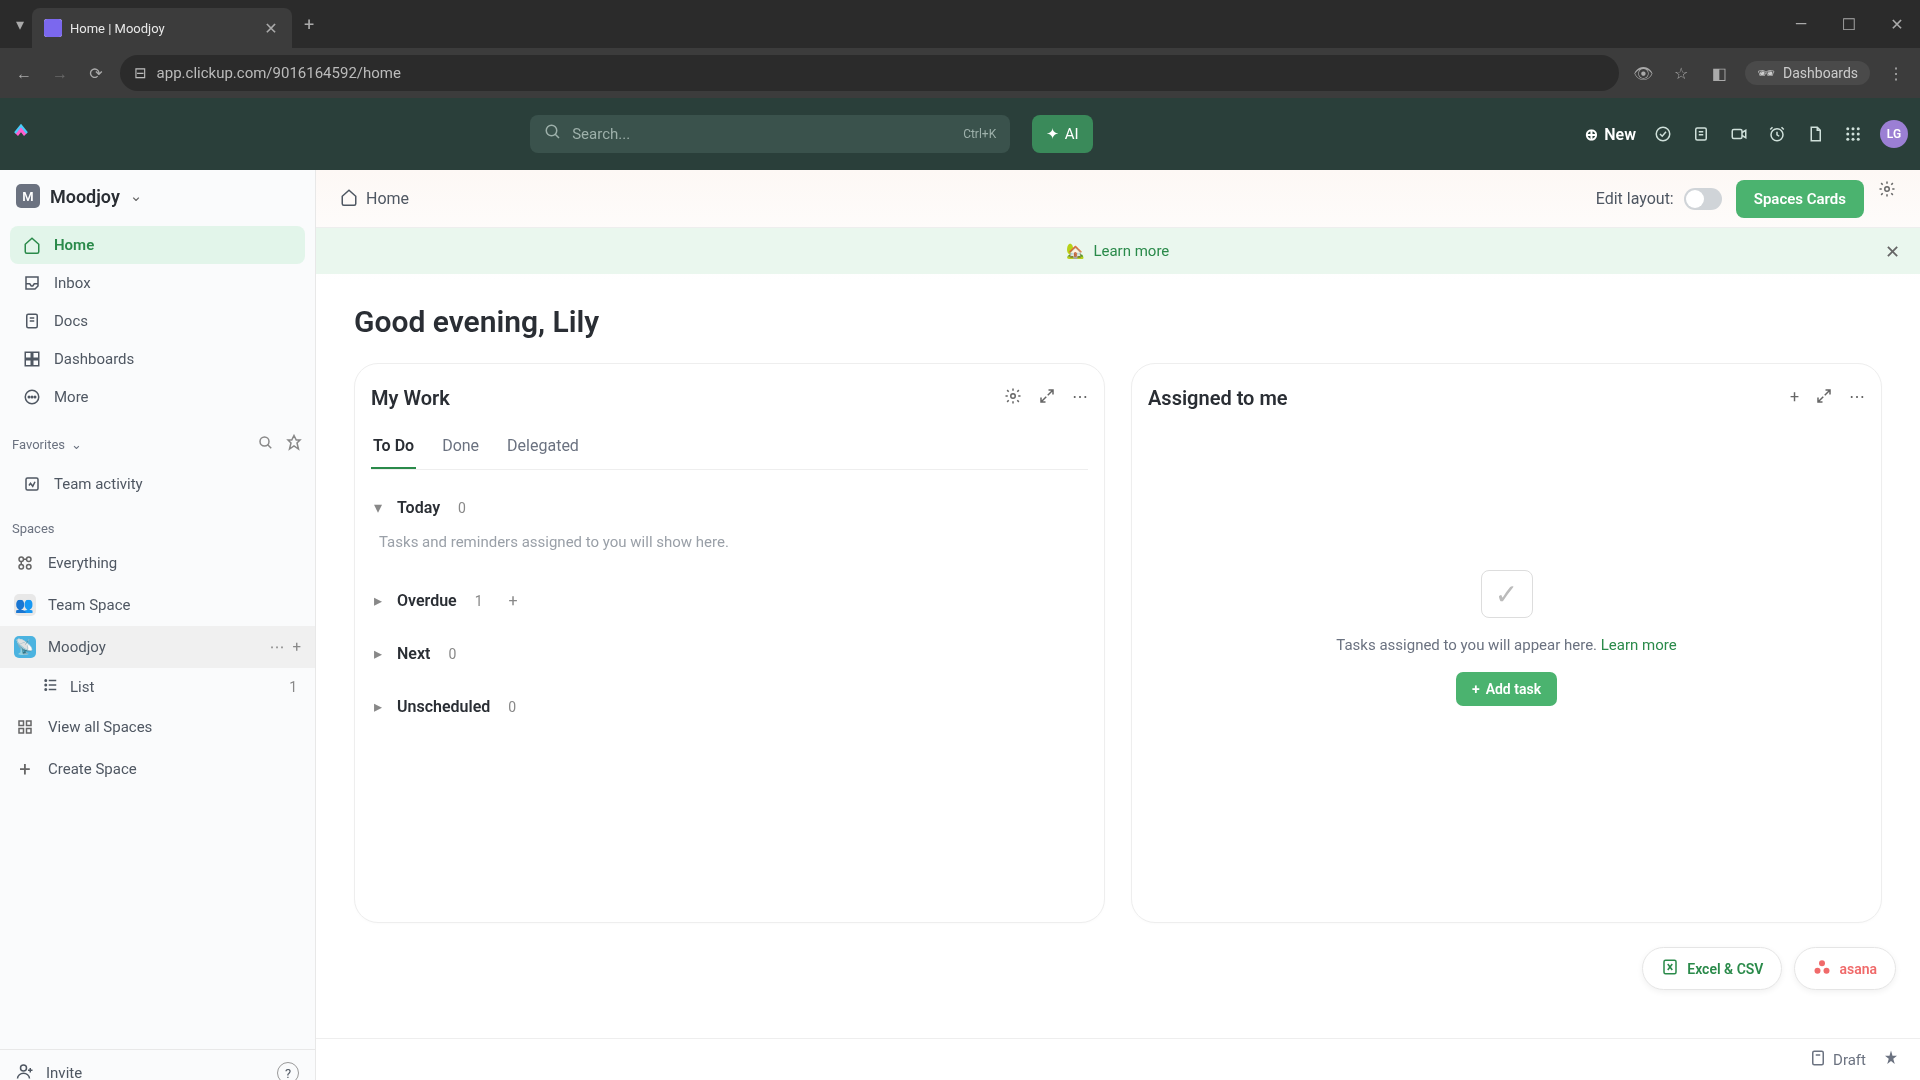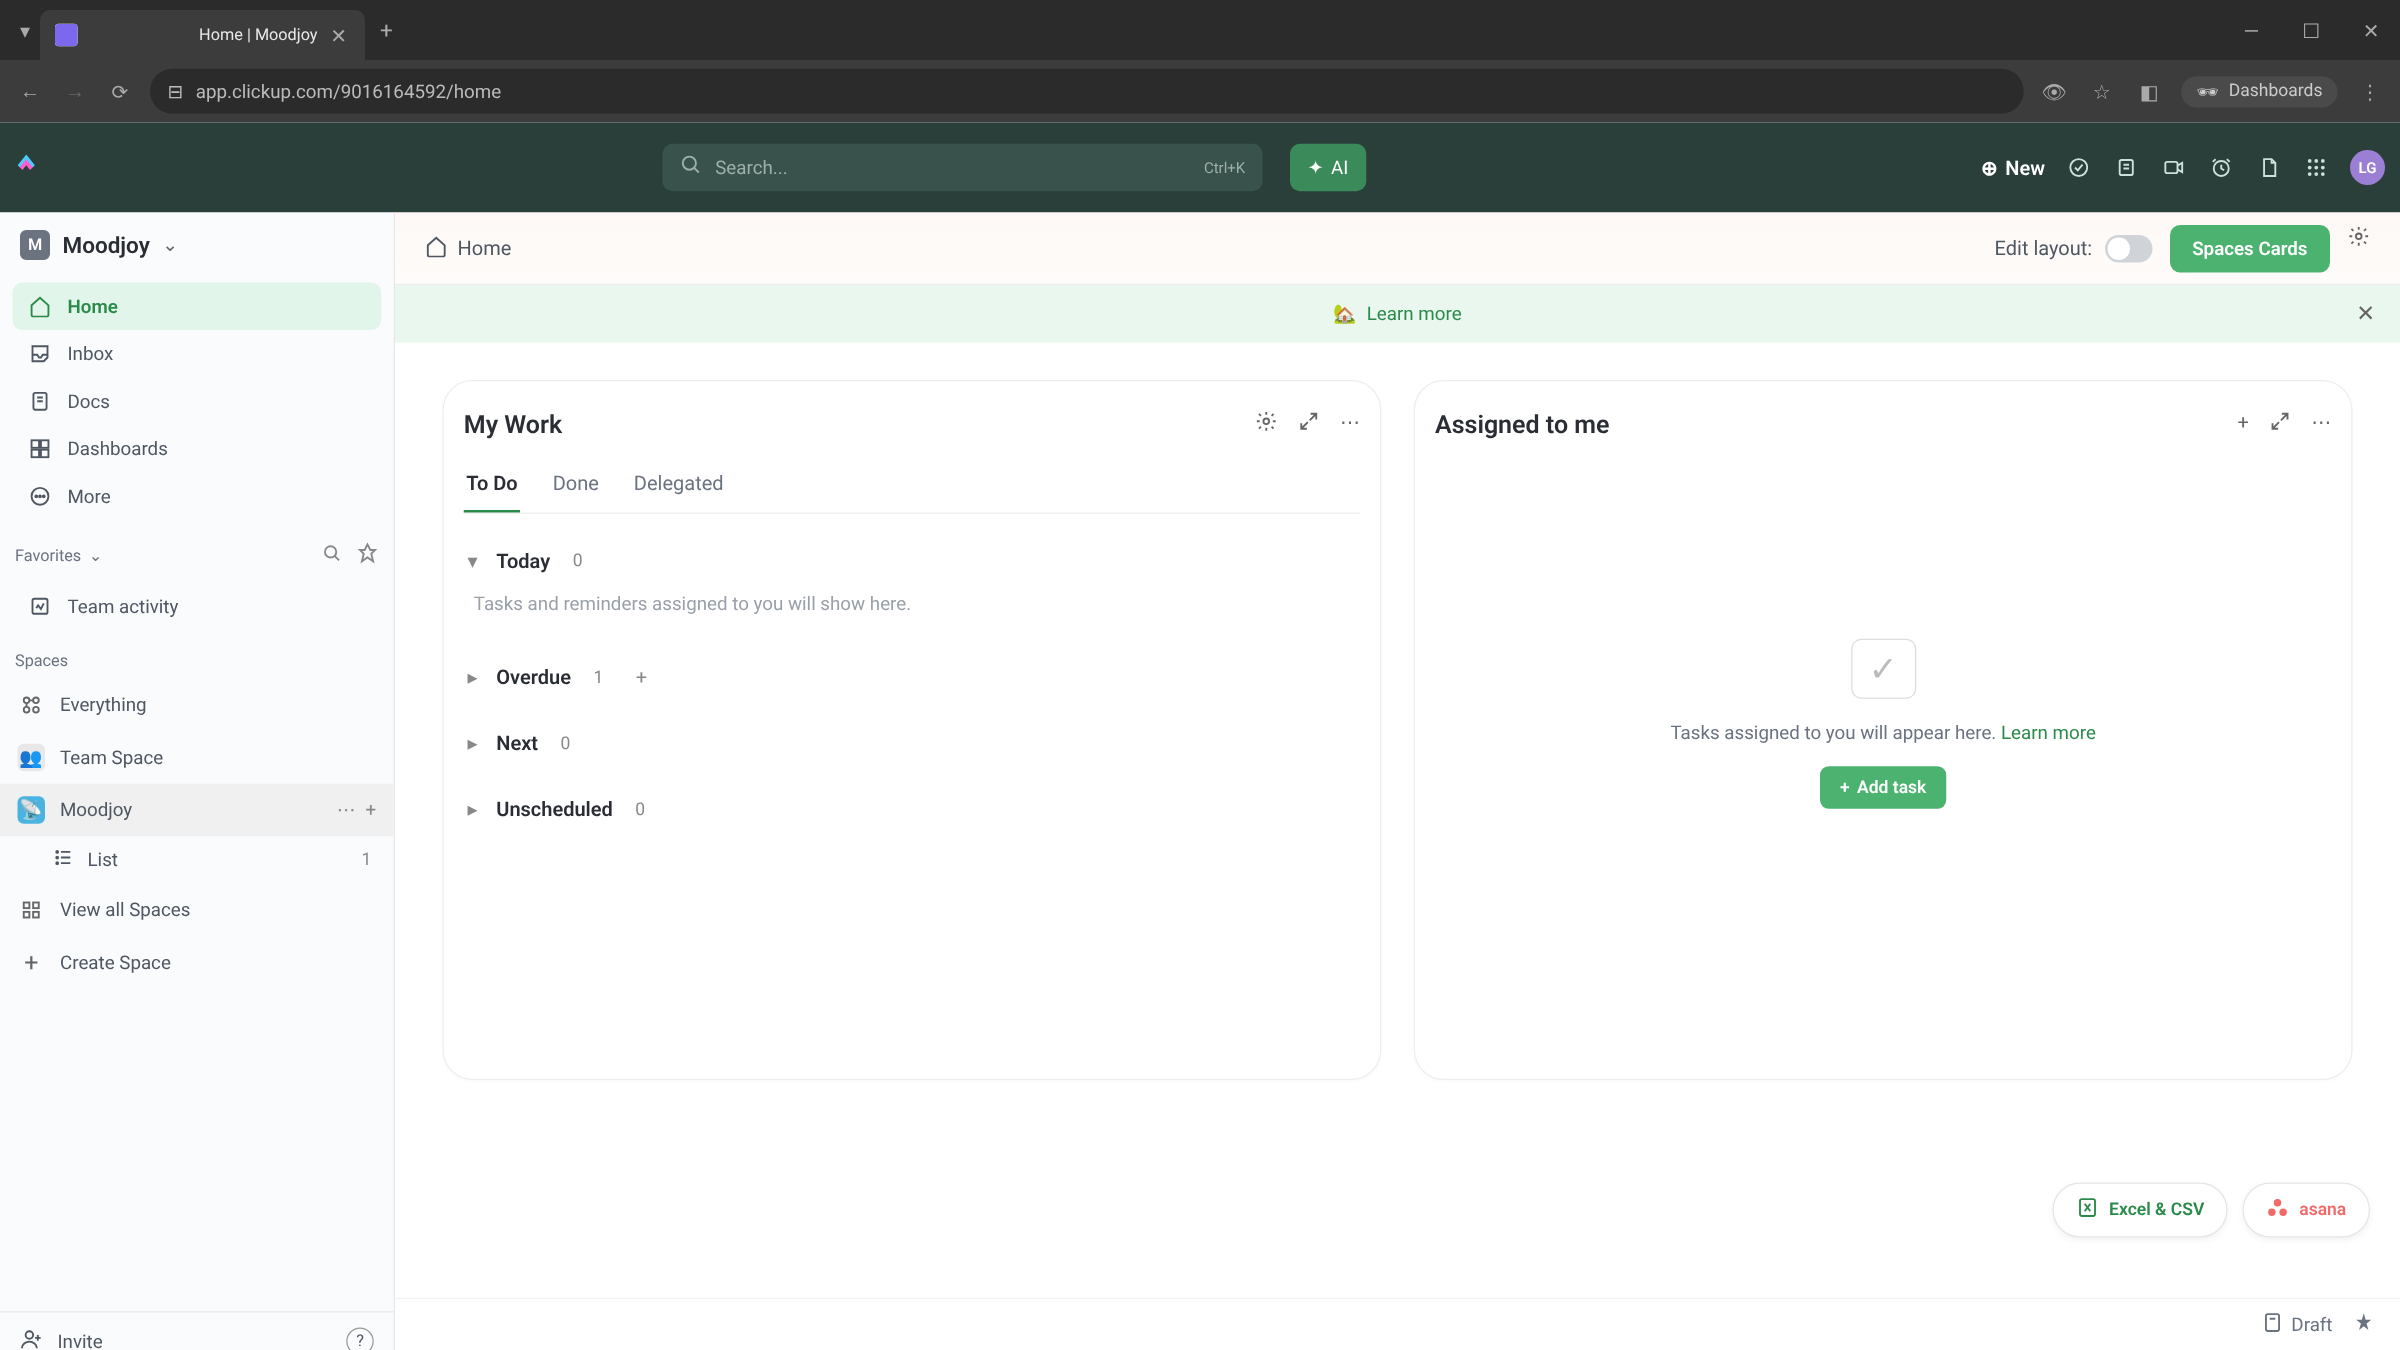--- a/index.html
+++ b/index.html
@@ -1,20 +1,20 @@
 <!DOCTYPE html>
 <html><head>
 <meta charset="utf-8">
 <style>
 * { margin: 0; padding: 0; box-sizing: border-box; font-family: -apple-system, BlinkMacSystemFont, "Segoe UI", Roboto, sans-serif; }
 body { width: 1920px; height: 1080px; overflow: hidden; background: #fff; transform-origin: top left; }
 
 
 .browser-chrome { background: #2b2b2b; height: 48px; display: flex; align-items: center; padding: 0 8px; }
-.tab { background: #3c3c3c; border-radius: 8px 8px 0 0; height: 40px; display: flex; align-items: center; padding: 0 12px; gap: 8px; margin-top: 8px; min-width: 260px; text-align: right; }
+.tab { background: #3c3c3c; border-radius: 8px 8px 0 0; height: 40px; display: flex; align-items: center; padding: 0 12px; gap: 8px; margin-top: 8px; min-width: 260px; }
 .tab-favicon { width: 18px; height: 18px; background: #fff; border-radius: 3px; display: flex; align-items: center; justify-content: center; }
 .tab-title { color: #e8e8e8; font-size: 13px; flex: 1; }
 .tab-close { color: #aaa; cursor: pointer; width: 18px; height: 18px; display: flex; align-items: center; justify-content: center; }
 .tab-new { color: #aaa; margin-left: 12px; font-size: 18px; cursor: pointer; }
 .window-controls { margin-left: auto; display: flex; gap: 18px; color: #aaa; }
 .window-controls span { cursor: pointer; width: 30px; text-align: center; }
 
 .browser-nav { background: #3c3c3c; height: 50px; display: flex; align-items: center; padding: 0 12px; gap: 12px; }
 .nav-icon { color: #aaa; cursor: pointer; width: 24px; height: 24px; display: flex; align-items: center; justify-content: center; }
 .url-bar { flex: 1; background: #2b2b2b; border-radius: 20px; height: 36px; display: flex; align-items: center; padding: 0 14px; color: #bbb; font-size: 15px; gap: 10px; }
@@ -406,20 +406,21 @@
       </div>
     </div>
 
     <div class="banner">
       <span>🏡</span>
       <a href="#">Learn more</a>
       <span class="banner-close">✕</span>
     </div>
 
     <div class="content">
+      <div class="greeting">Good evening, Lily</div>
 
       <div class="cards-row">
 
         <div class="card">
           <div class="card-header">
             <span class="card-title">My Work</span>
             <div class="card-actions">
               <span><svg viewBox="0 0 24 24" fill="none" stroke="currentColor" stroke-width="2">
                     <circle cx="12" cy="12" r="3"></circle>
                     <path d="M12 2v3M12 19v3M4.2 4.2l2.1 2.1M17.7 17.7l2.1 2.1M2 12h3M19 12h3M4.2 19.8l2.1-2.1M17.7 6.3l2.1-2.1"></path>

